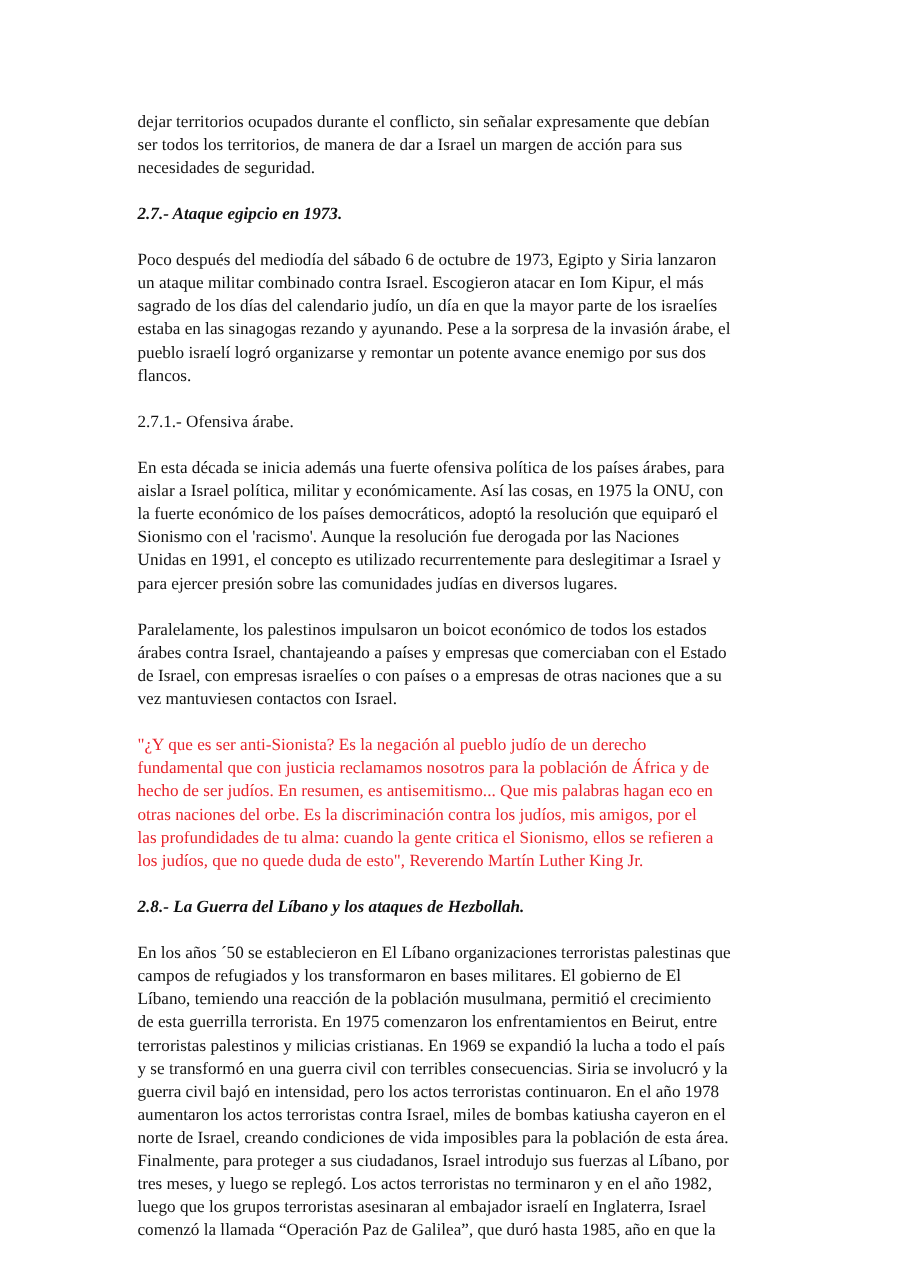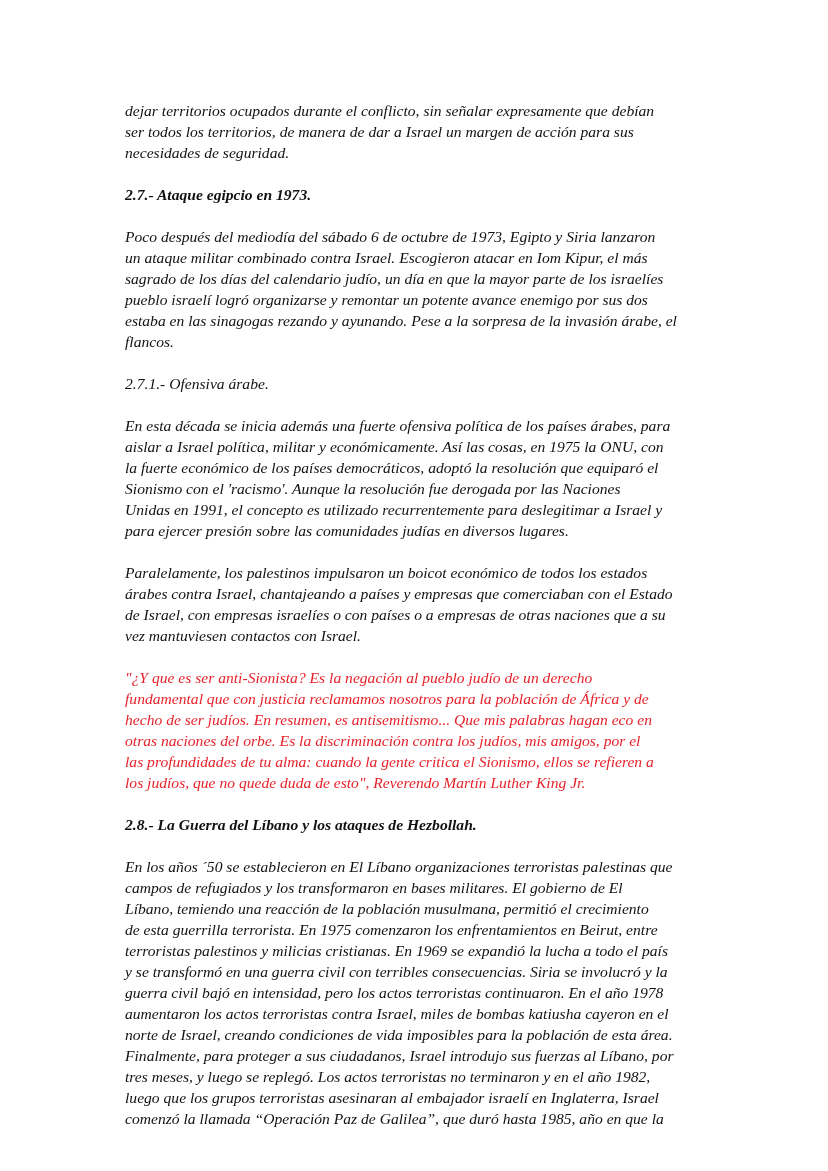--- a/index.html
+++ b/index.html
@@ -22,21 +22,20 @@
       width: 590px;
     }
     .line {
       font-size: 15.6px;
       line-height: 21px;
       white-space: nowrap;
       margin: 0;
     }
     .para {
       margin: 0 0 21px 0;
-      font-style: italic;
     }
     .heading {
       font-weight: bold;
       font-size: 15.6px;
       line-height: 21px;
       margin: 0 0 21px 0;
       white-space: nowrap;
       font-style: italic;
     }
     .quote {
@@ -52,22 +51,22 @@
     <p class="line">dejar territorios ocupados durante el conflicto, sin señalar expresamente que debían</p>
     <p class="line">ser todos los territorios, de manera de dar a Israel un margen de acción para sus</p>
     <p class="line">necesidades de seguridad.</p>
   </div>
 
   <h2 class="heading">2.7.- Ataque egipcio en 1973.</h2>
   <div class="para">
     <p class="line">Poco después del mediodía del sábado 6 de octubre de 1973, Egipto y Siria lanzaron</p>
     <p class="line">un ataque militar combinado contra Israel. Escogieron atacar en Iom Kipur, el más</p>
     <p class="line">sagrado de los días del calendario judío, un día en que la mayor parte de los israelíes</p>
+    <p class="line">estaba en las sinagogas rezando y ayunando. Pese a la sorpresa de la invasión árabe, el</p>
     <p class="line">pueblo israelí logró organizarse y remontar un potente avance enemigo por sus dos</p>
-    <p class="line">estaba en las sinagogas rezando y ayunando. Pese a la sorpresa de la invasión árabe, el</p>
     <p class="line">flancos.</p>
   </div>
 
   <p class="line para">2.7.1.- Ofensiva árabe.</p>
   <div class="para">
     <p class="line">En esta década se inicia además una fuerte ofensiva política de los países árabes, para</p>
     <p class="line">aislar a Israel política, militar y económicamente. Así las cosas, en 1975  la ONU, con</p>
     <p class="line">la fuerte económico de los países democráticos, adoptó la resolución que equiparó el</p>
     <p class="line">Sionismo con el 'racismo'. Aunque la resolución fue derogada por las Naciones</p>
     <p class="line">Unidas en 1991, el concepto es utilizado recurrentemente para deslegitimar a Israel y</p>

